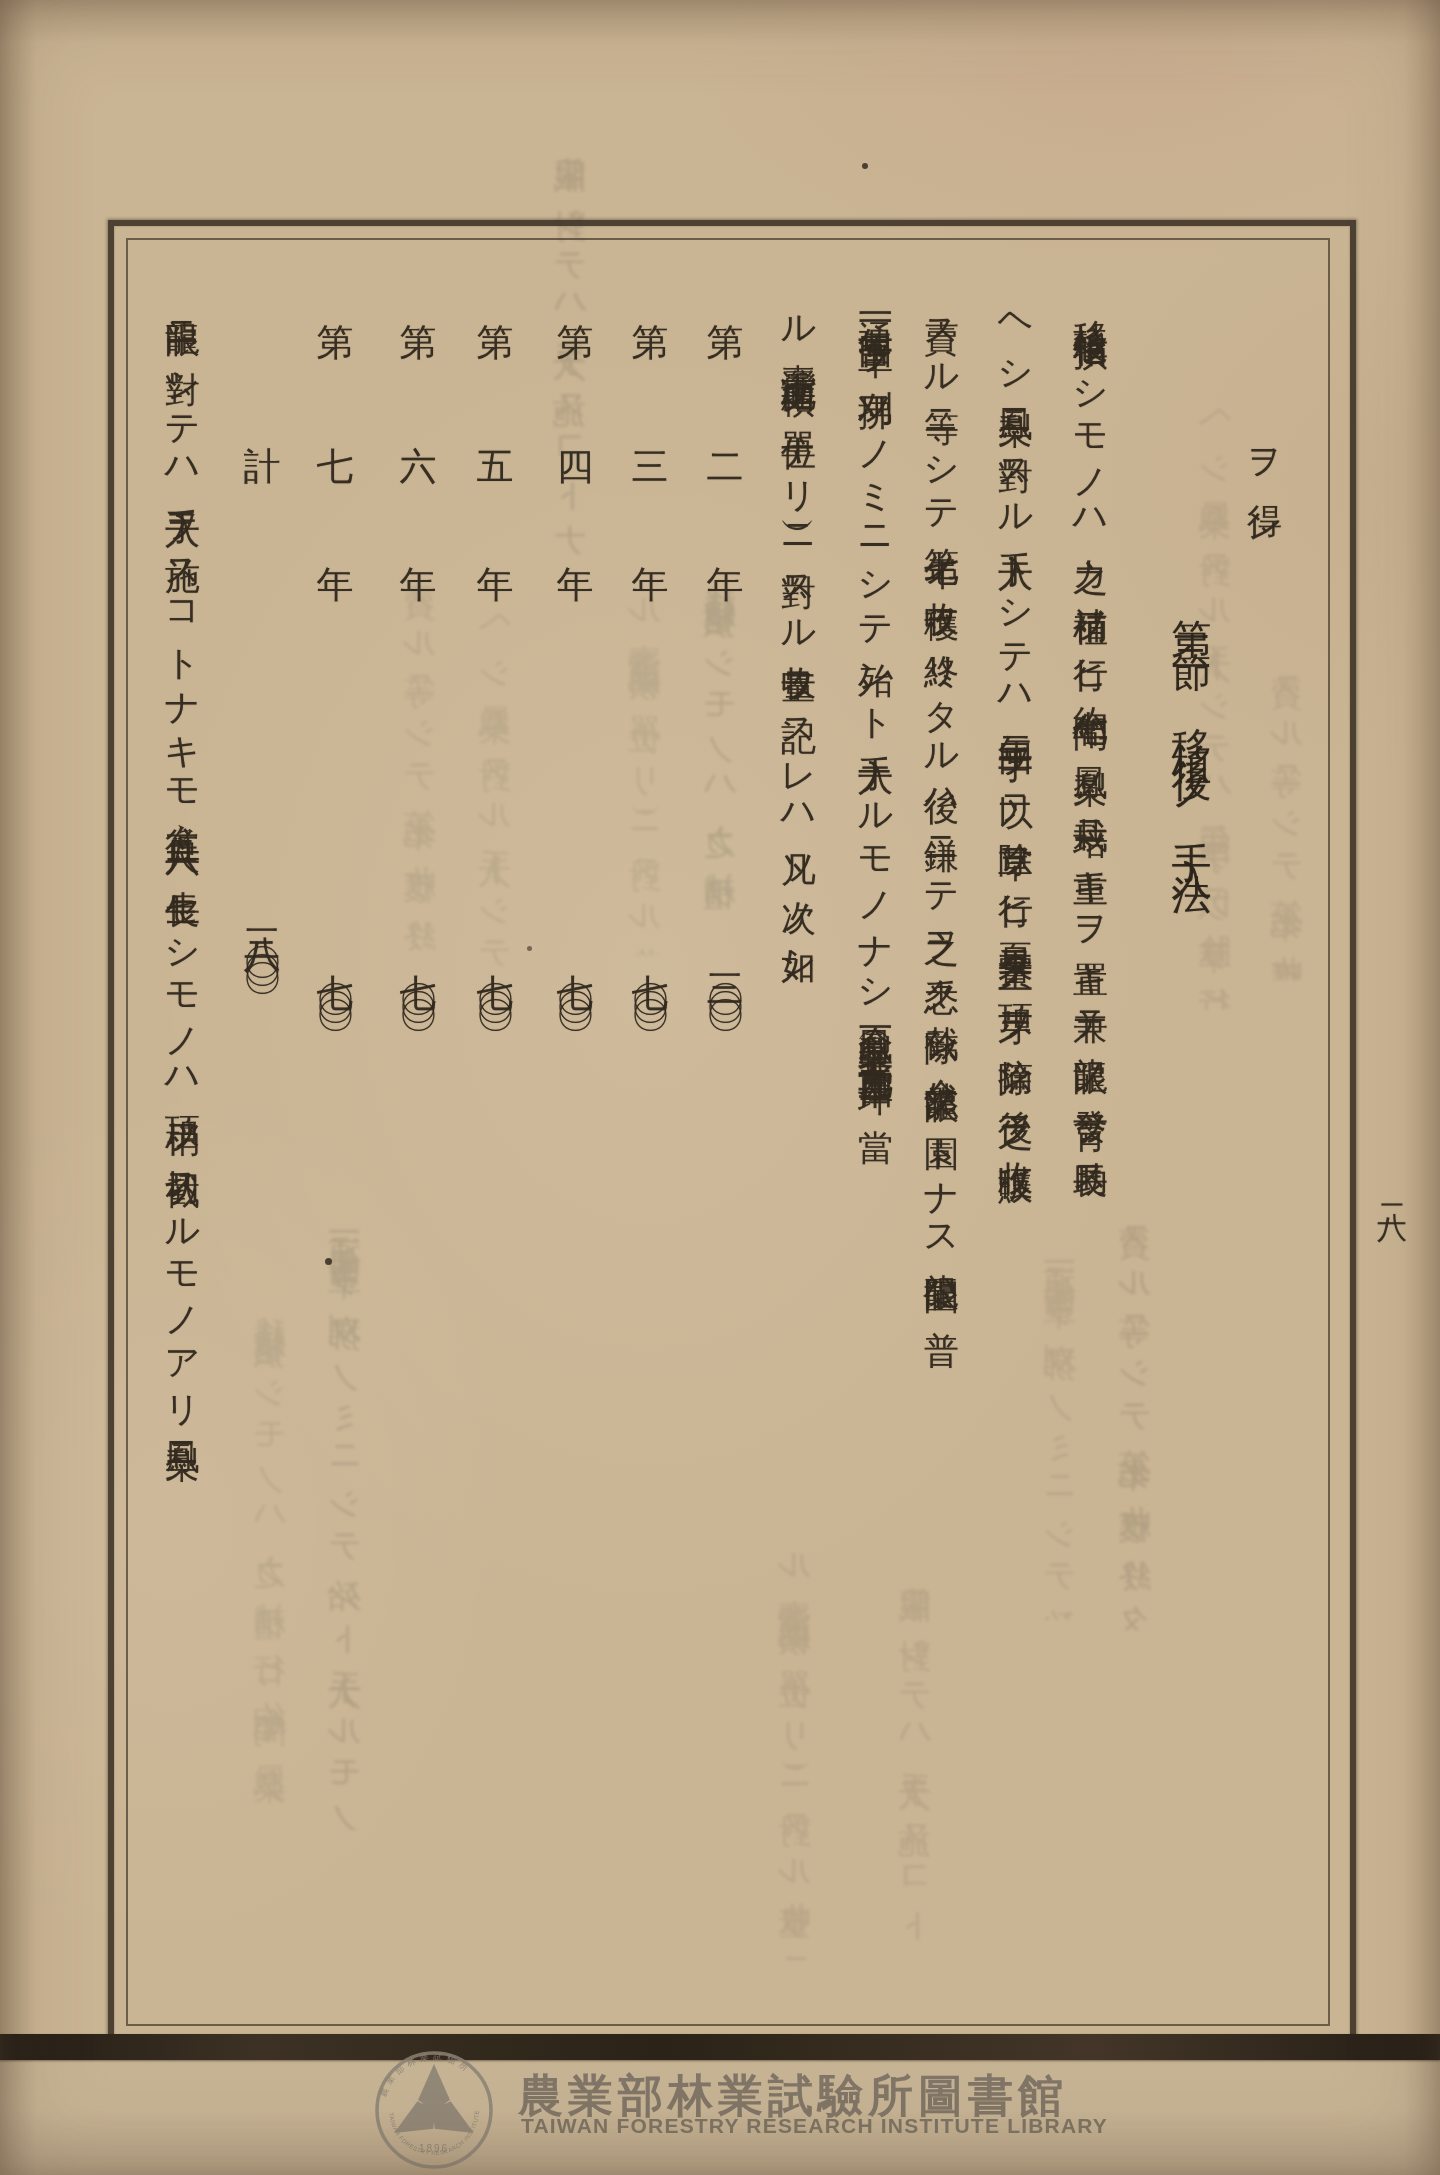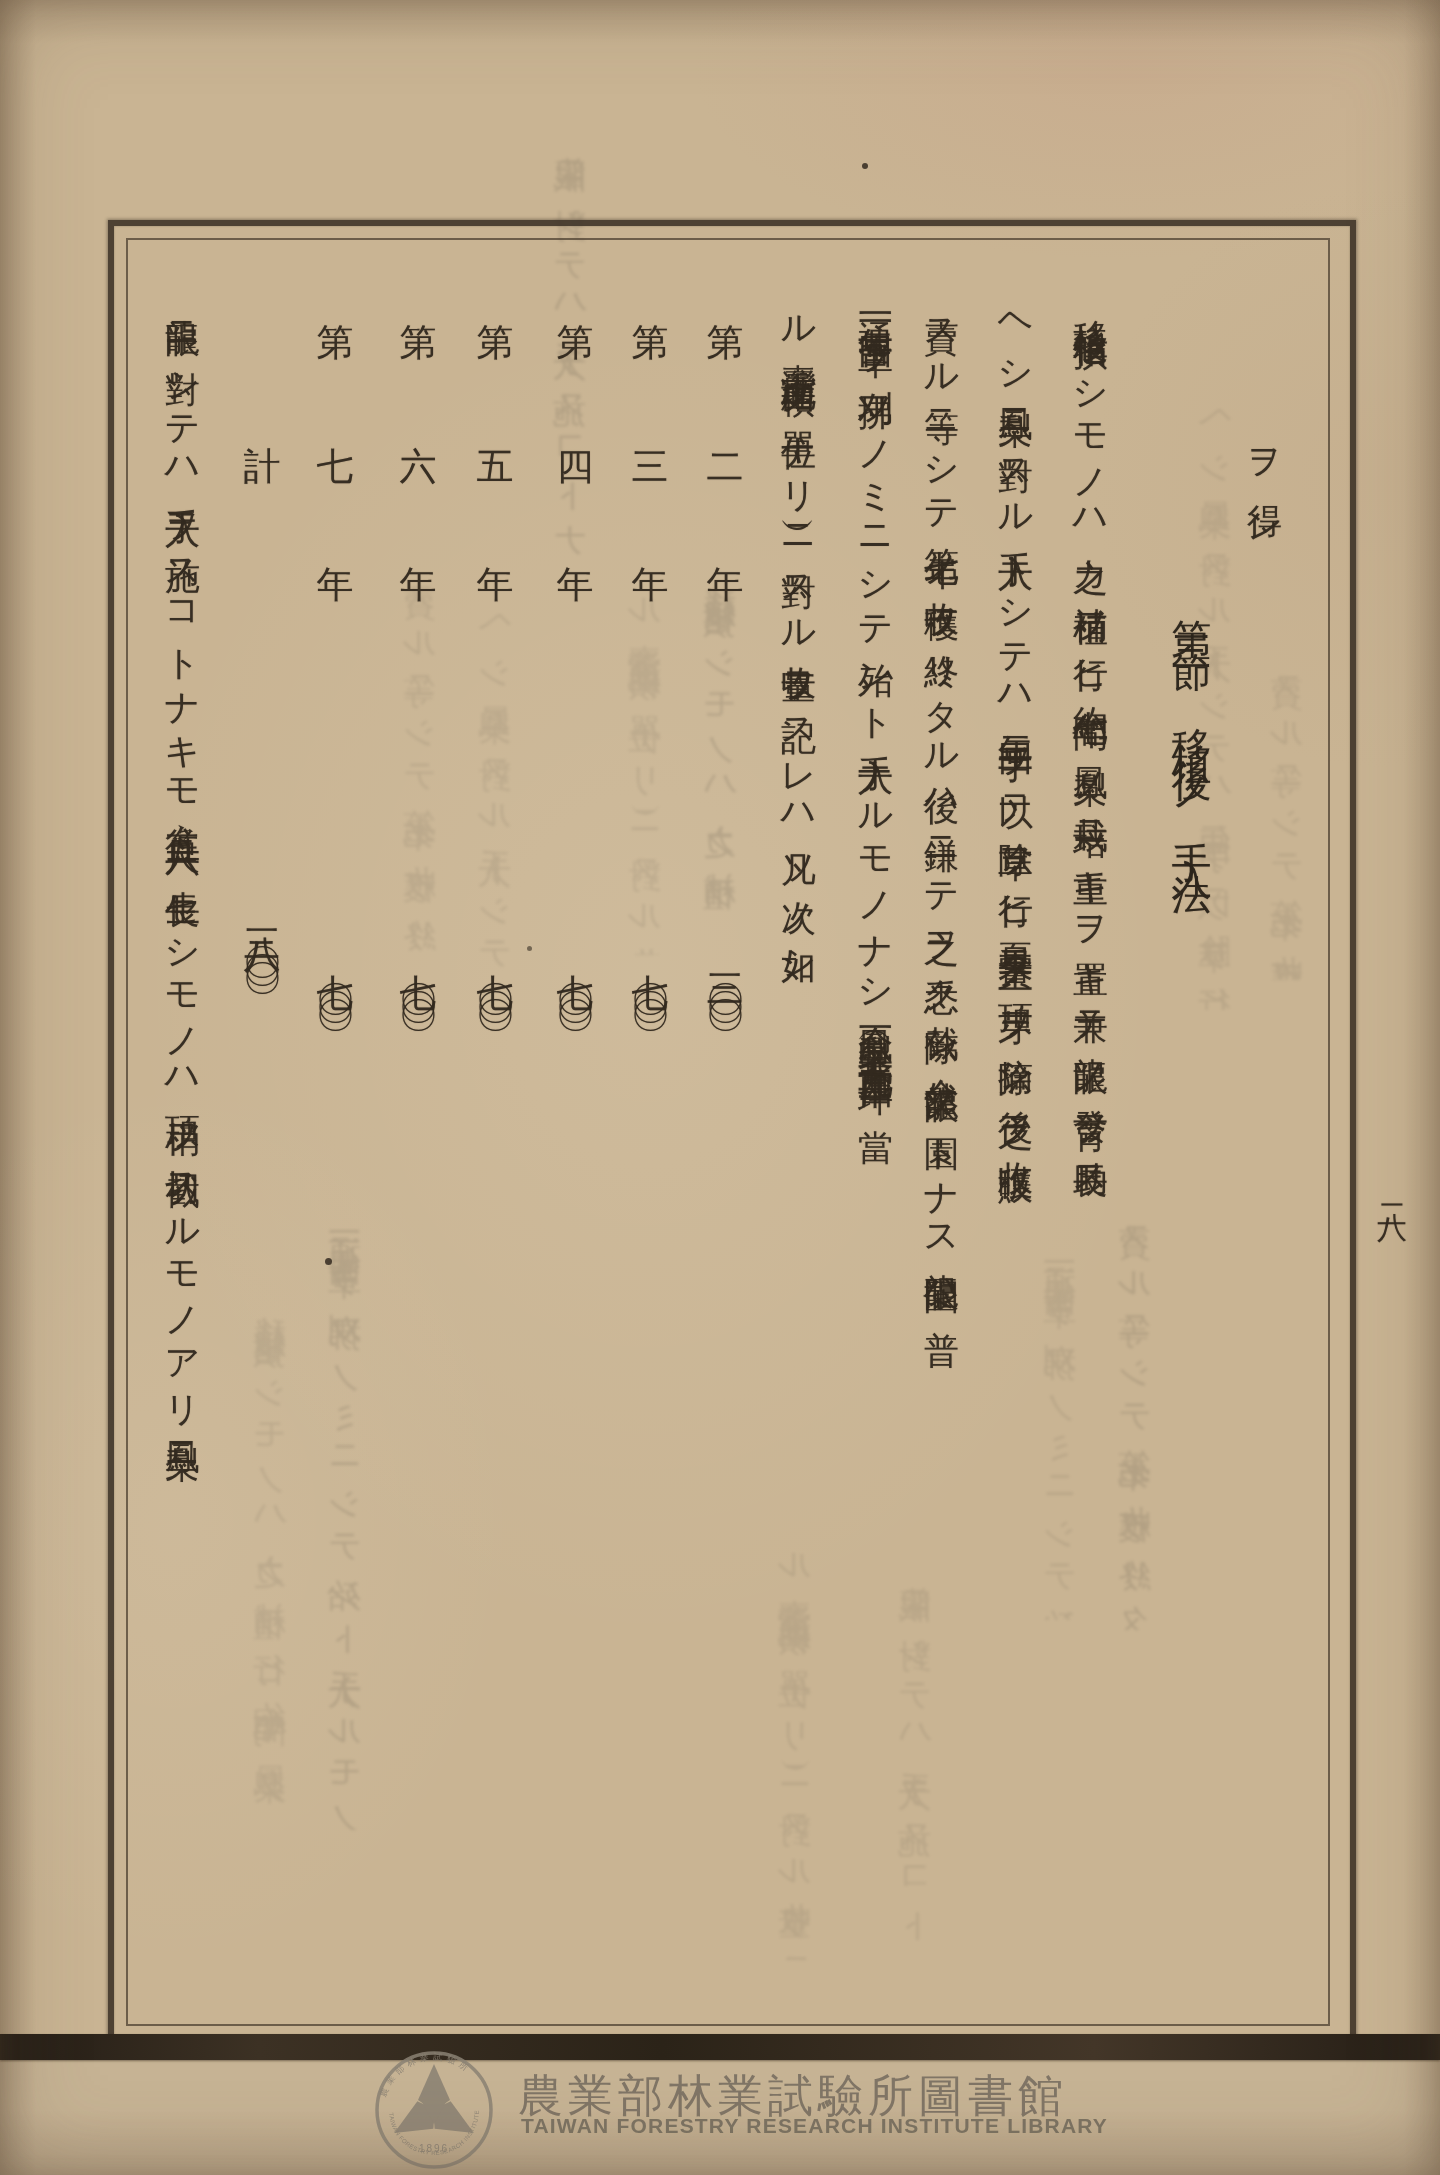--- a/index.html
+++ b/index.html
@@ -56,21 +56,21 @@
     color:rgba(98,90,76,1);opacity:0.15;overflow:hidden;white-space:nowrap;
     pointer-events:none;
   }
   .ghost.dk{opacity:0.21;}
   
   .band{position:absolute;left:0;top:2034px;width:1440px;height:26px;
     background:linear-gradient(90deg,#241d15,#3c3124 18%,#2b2318 46%,#433628 76%,#241d15);
     box-shadow:0 1px 2px rgba(40,32,22,0.5);}
   
   .wm-zh{position:absolute;left:518px;top:2066px;font-size:45px;letter-spacing:5px;
-    color:rgba(112,104,91,0.82);font-family:"DejaVu Serif", serif;}
+    color:rgba(112,104,91,0.82);font-family:"DejaVu Serif", serif;font-weight:bold;}
   .wm-en{position:absolute;left:521px;top:2114px;font-size:21px;font-weight:bold;letter-spacing:1.2px;
     color:rgba(112,104,91,0.85);font-family:"Liberation Sans", sans-serif;}
   .seal{position:absolute;left:372px;top:2048px;width:125px;height:125px;}
   
   .speck{position:absolute;border-radius:50%;background:rgba(42,34,25,0.8);}
   .s1{left:862px;top:163px;width:6px;height:6px;}
   .s2{left:325px;top:1258px;width:7px;height:7px;}
   .s3{left:527px;top:946px;width:5px;height:5px;background:rgba(42,34,25,0.55);}
 </style>
 </head>

